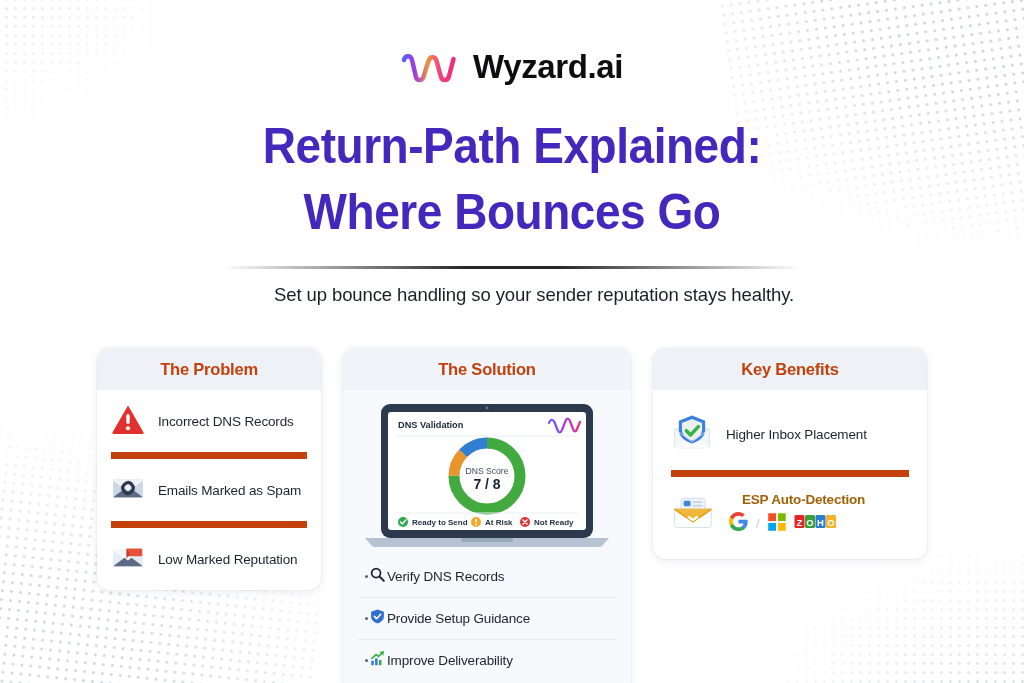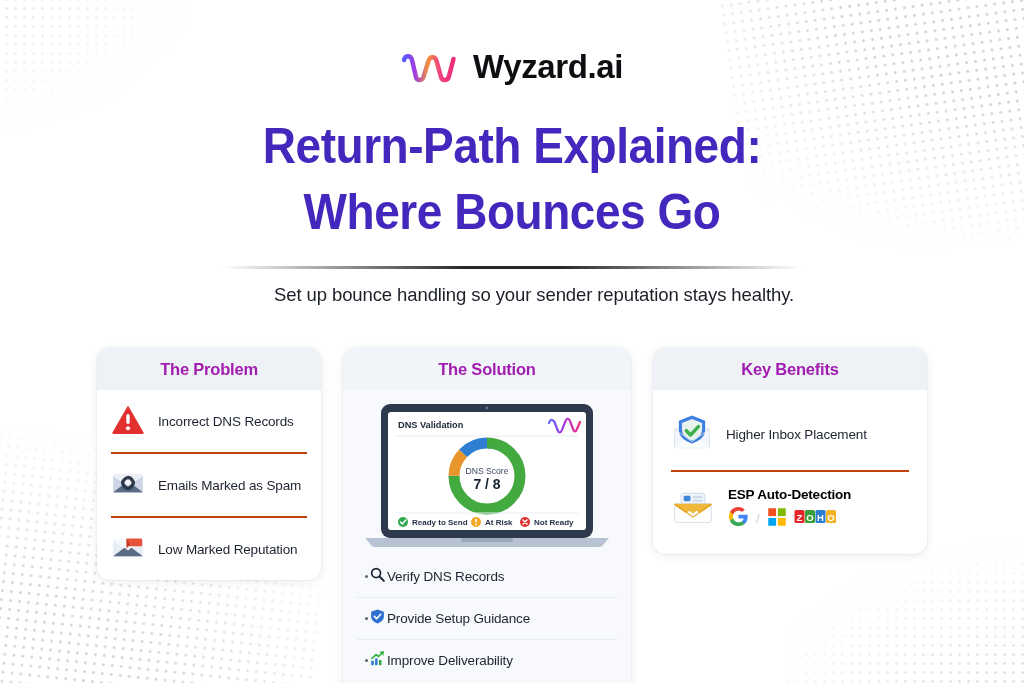--- a/index.html
+++ b/index.html
@@ -77,29 +77,29 @@
 
   
   .cards{position:absolute;top:348px;left:0;width:1024px;height:310px;}
   .card{
     position:absolute;background:#ffffff;border-radius:13px;
     box-shadow:0 2px 10px rgba(45,60,95,.09), 0 0 0 1px rgba(70,90,130,.05);
     overflow:hidden;
   }
   .card-head{
     background:#eef1f6;text-align:center;
-    font-size:16.5px;font-weight:bold;color:#a21caf;
+    font-size:16.5px;font-weight:bold;color:#c2410c;
     padding:12px 0 11px;letter-spacing:-.2px;
     font-family:"Liberation Sans Narrow","Liberation Sans",sans-serif;
   }
   .card-body{padding:0 16px;}
 
   .row{
     display:flex;align-items:center;gap:13px;
-    padding:11px 0;border-bottom:2px solid #c2410c;
+    padding:11px 0;border-bottom:7px solid #c2410c;
   }
   .row:last-child{border-bottom:none;}
   .row-label{font-size:13.5px;color:#1d2330;letter-spacing:-.15px;}
   .ico{flex:0 0 auto;display:block;}
 
   
   #card-problem{left:97px;top:0;width:224px;}
   #card-problem .card-body{padding:0 14px;}
   #card-problem .row{padding:12px 0;}
 
@@ -117,21 +117,21 @@
   .bullet .dot{
     width:3px;height:3px;border-radius:50%;background:#5b6577;flex:0 0 auto;
   }
   .bullet .b-label{font-size:13.5px;color:#1d2330;letter-spacing:-.15px;}
 
   
   #card-benefits{left:653px;top:0;width:274px;}
   #card-benefits .card-body{padding:8px 18px;}
   #card-benefits .row{padding:13px 0;}
   .esp-block{display:flex;flex-direction:column;gap:4px;}
-  .esp-title{font-size:13.5px;color:#000000;font-weight:bold;letter-spacing:-.2px;}
+  .esp-title{font-size:13.5px;color:#a16207;font-weight:bold;letter-spacing:-.2px;margin-left:14px;}
   .esp-logos{display:flex;align-items:center;gap:7px;}
   .esp-sep{color:#c7ccd6;font-size:13px;}
 </style>
 </head>
 <body>
 
 <div class="halftone ht-tr"></div>
 <div class="halftone ht-bl"></div>
 <div class="halftone ht-br"></div>
 <div class="halftone ht-tl"></div>

